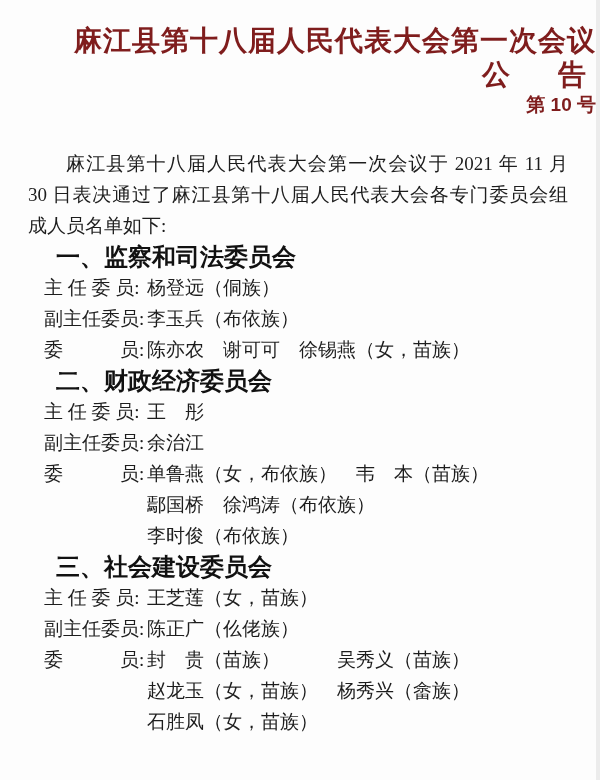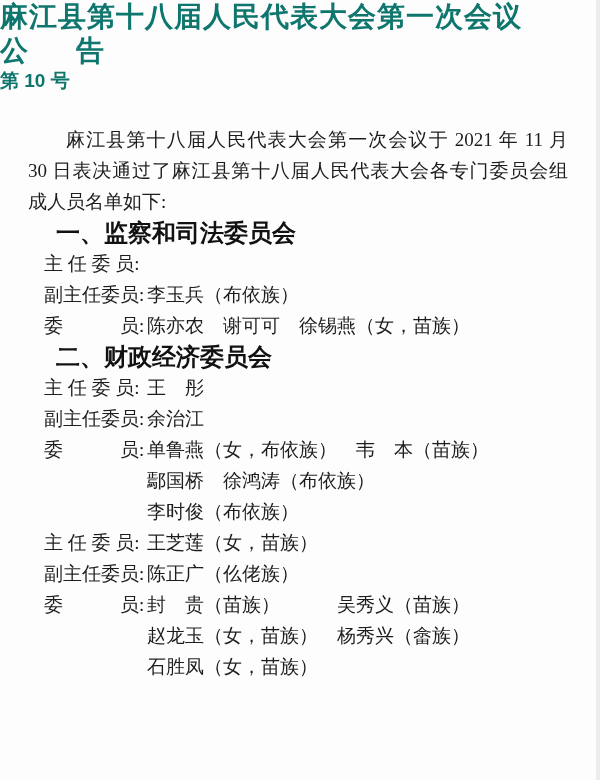--- a/index.html
+++ b/index.html
@@ -17,22 +17,23 @@
     width: 600px;
     height: 780px;
     box-sizing: border-box;
     background: #fdfdfd;
     color: #1d1d1d;
     border-right: 4px solid #ececec;
     overflow: hidden;
   }
   
   .doc-header {
-    text-align: left;
-    color: #0f766e;
+    padding-top: 24px;
+    text-align: right;
+    color: #7f1d1d;
   }
   .title-line {
     margin: 0;
     font-size: 28px;
     line-height: 34px;
     font-weight: bold;
     letter-spacing: 1px;
     font-family: "Liberation Serif", "DejaVu Serif", serif;
   }
   .title-line.announce {
@@ -102,20 +103,23 @@
 
   <div class="doc-body">
 
     <p class="intro-line stretch first">麻江县第十八届人民代表大会第一次会议于 2021 年 11 月</p>
     <p class="intro-line stretch">30 日表决通过了麻江县第十八届人民代表大会各专门委员会组</p>
     <p class="intro-line">成人员名单如下:</p>
 
     <h2 class="section-title">一、监察和司法委员会</h2>
     <div class="member-row">
       <span class="row-label">主 任 委 员:</span>
+      <span class="row-names">
+        <div class="name-line">杨登远（侗族）</div>
+      </span>
     </div>
     <div class="member-row">
       <span class="row-label">副主任委员:</span>
       <span class="row-names">
         <div class="name-line">李玉兵（布依族）</div>
       </span>
     </div>
     <div class="member-row">
       <span class="row-label">委　　　员:</span>
       <span class="row-names">
@@ -138,20 +142,21 @@
     </div>
     <div class="member-row">
       <span class="row-label">委　　　员:</span>
       <span class="row-names">
         <div class="name-line">单鲁燕（女，布依族）　韦　本（苗族）</div>
         <div class="name-line">鄢国桥　徐鸿涛（布依族）</div>
         <div class="name-line">李时俊（布依族）</div>
       </span>
     </div>
 
+    <h2 class="section-title">三、社会建设委员会</h2>
     <div class="member-row">
       <span class="row-label">主 任 委 员:</span>
       <span class="row-names">
         <div class="name-line">王芝莲（女，苗族）</div>
       </span>
     </div>
     <div class="member-row">
       <span class="row-label">副主任委员:</span>
       <span class="row-names">
         <div class="name-line">陈正广（仫佬族）</div>

